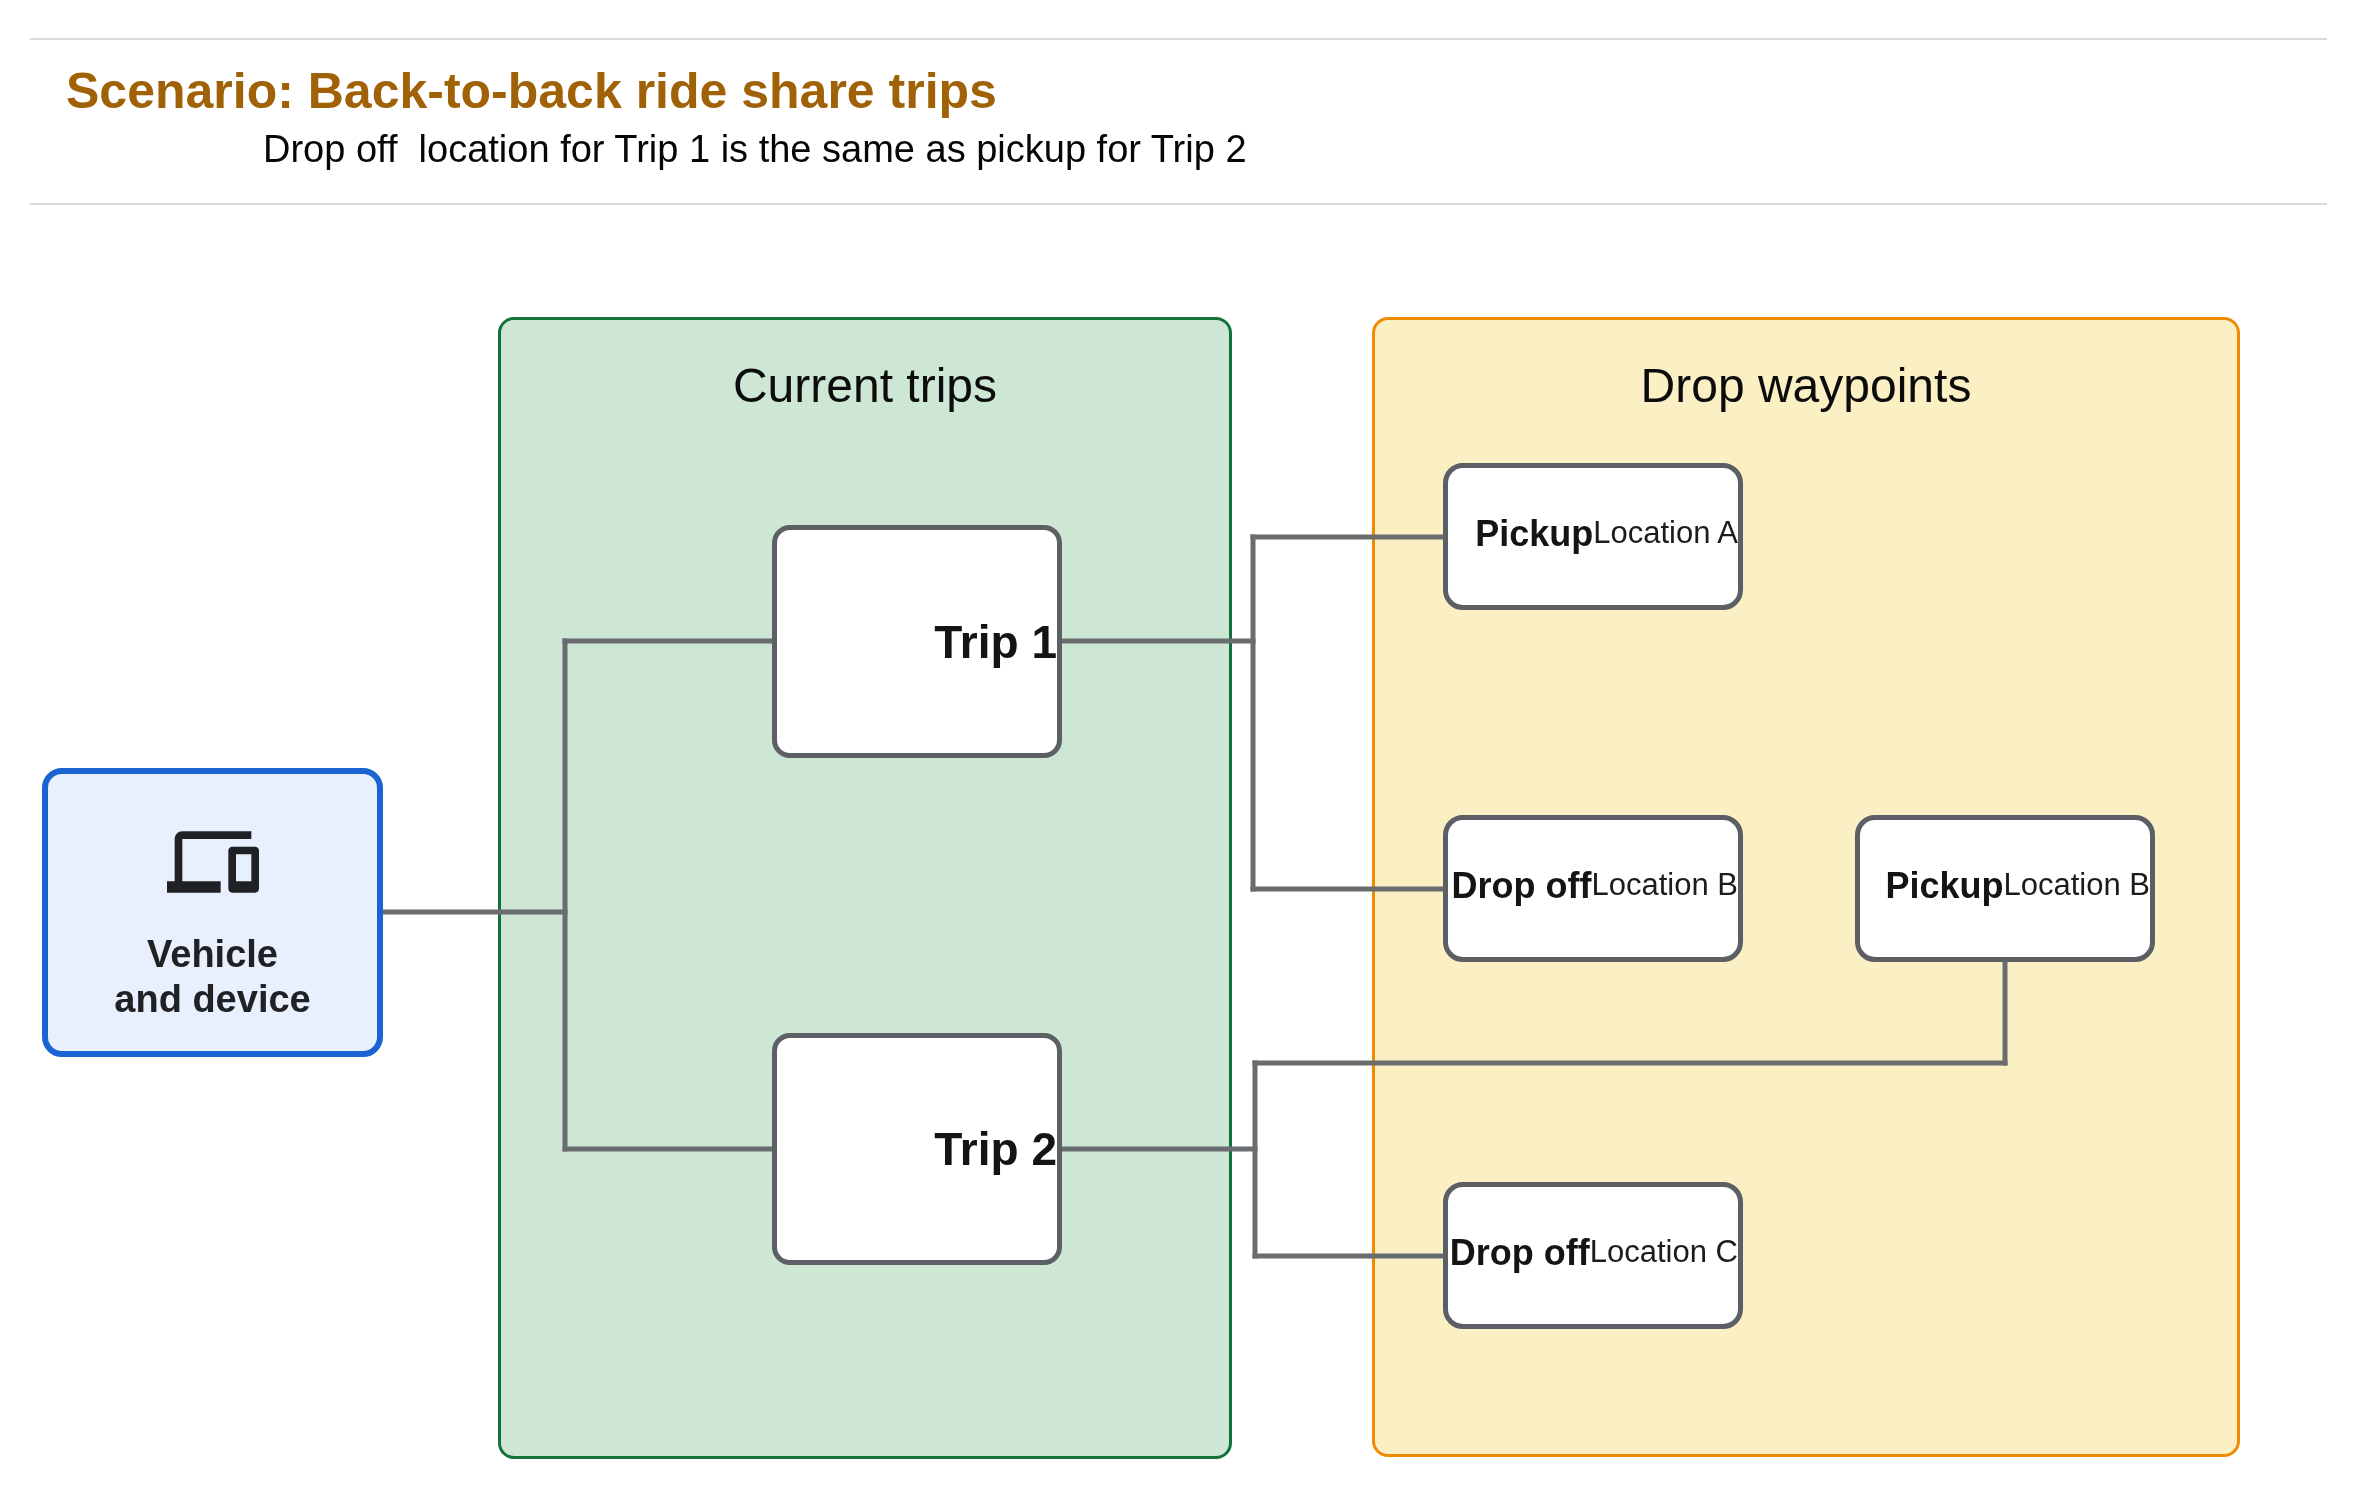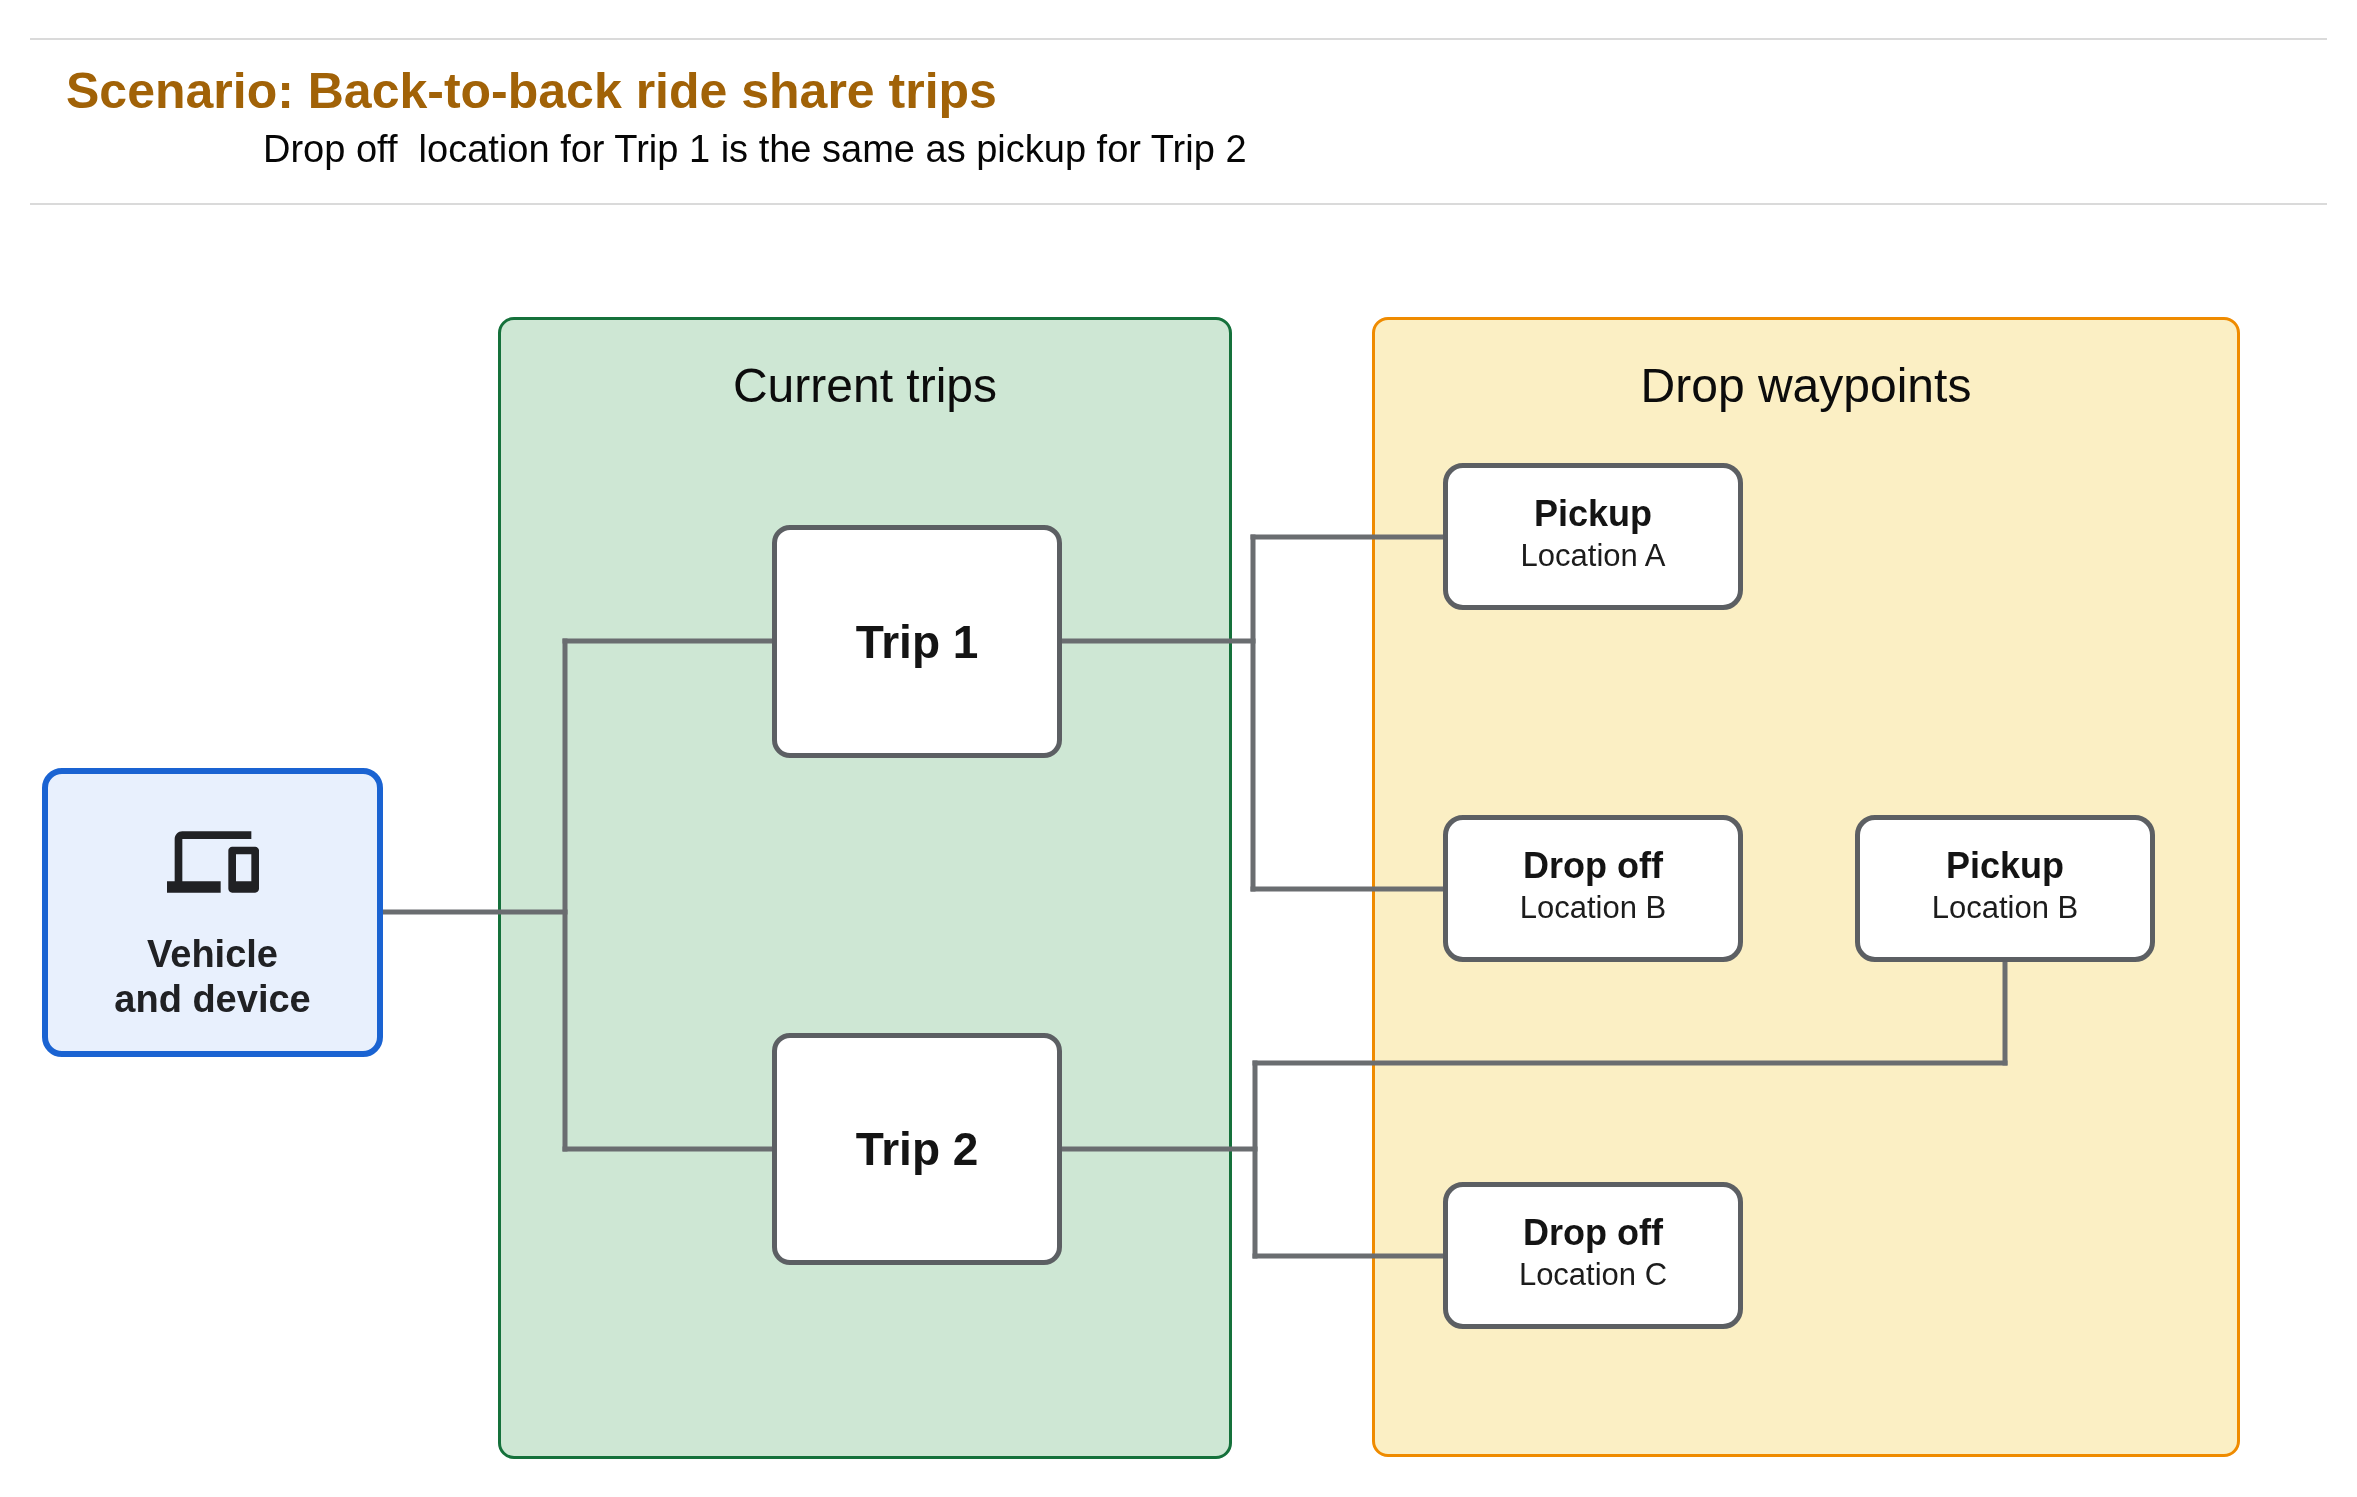--- a/index.html
+++ b/index.html
@@ -59,22 +59,22 @@
   svg.connectors line {
     stroke: var(--line, #6a6d70);
     stroke-width: 5;
     stroke-linecap: square;
   }
 
   
   .node {
     position: absolute; background: #ffffff;
     border: 5px solid var(--node-border, #5c5f63);
-    display: flex; flex-direction: column;
-    align-items: center; justify-content: center;
+    display: flex; flex-direction: row;
+    align-items: center; justify-content: flex-end;
     text-align: center;
   }
   .trip-node {
     left: 772px; width: 290px; height: 233px; border-radius: 18px;
     font-size: 46px; font-weight: 700;
   }
   .trip-node.t1 { top: 525px; }
   .trip-node.t2 { top: 1033px; height: 232px; }
 
   .wp-node { width: 300px; height: 147px; border-radius: 20px; padding-bottom: 6px; }

